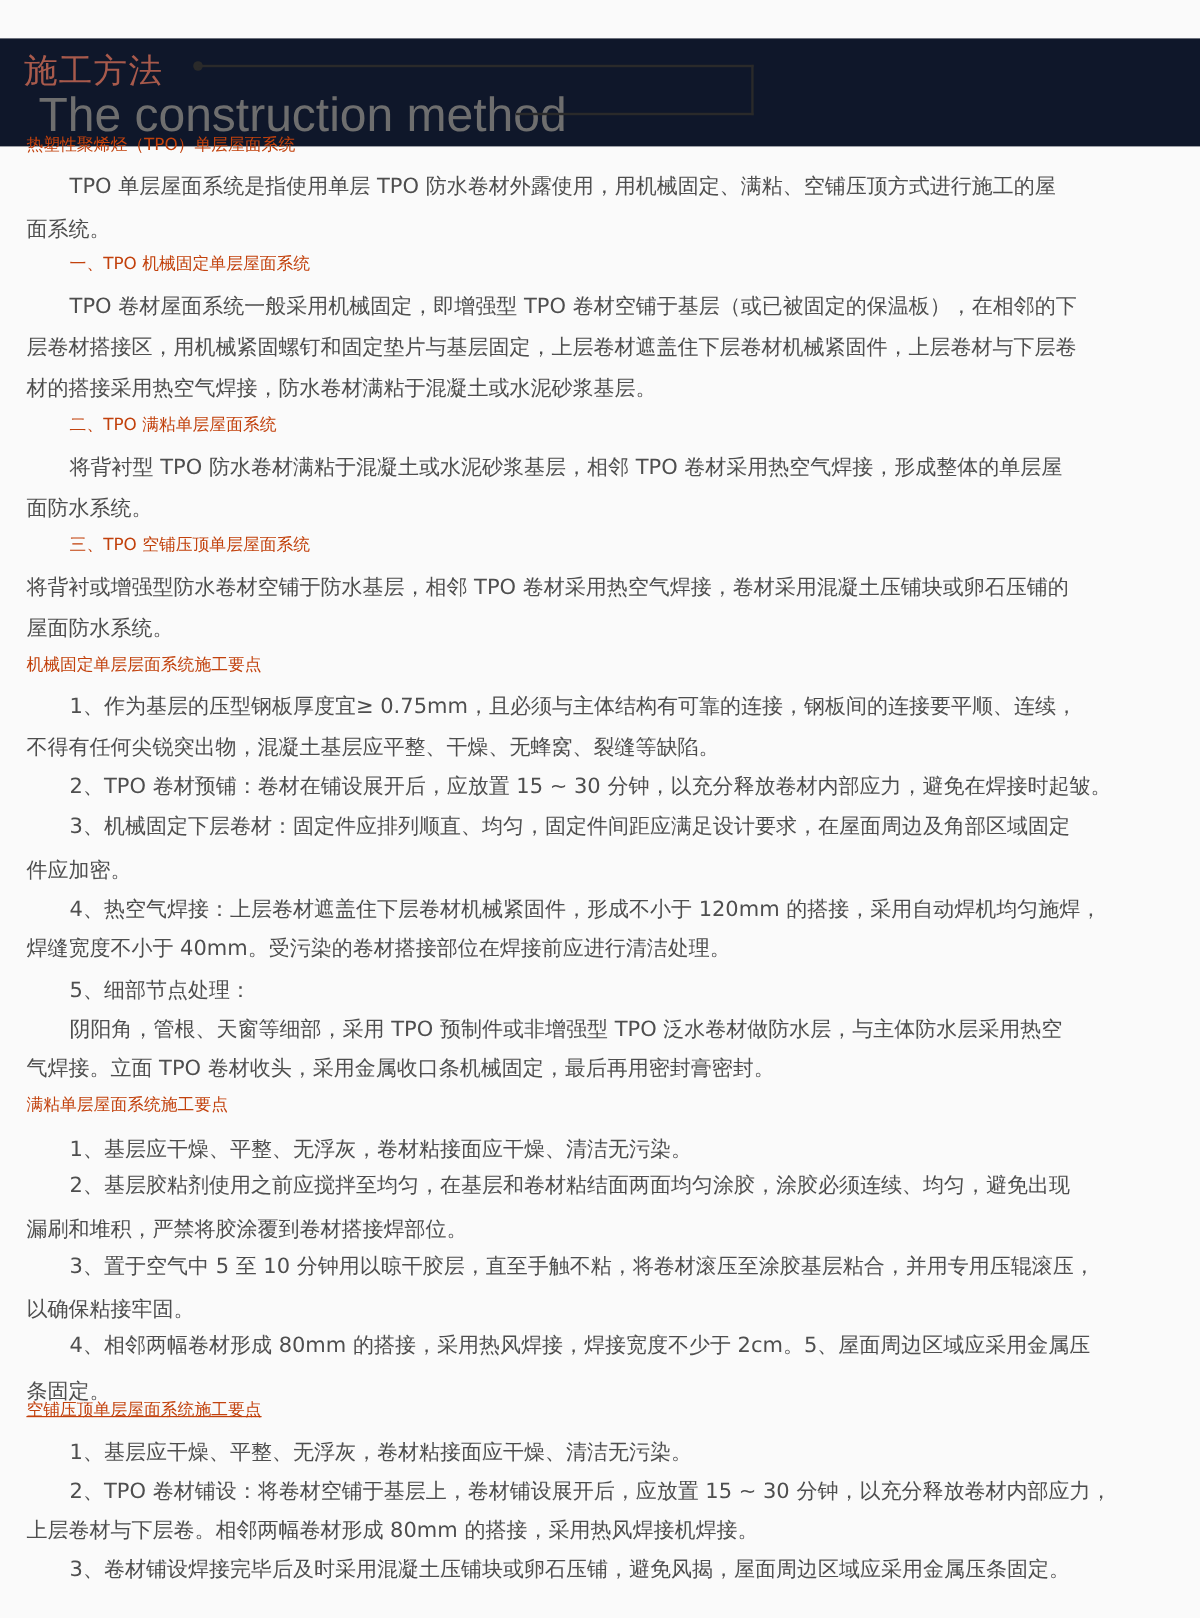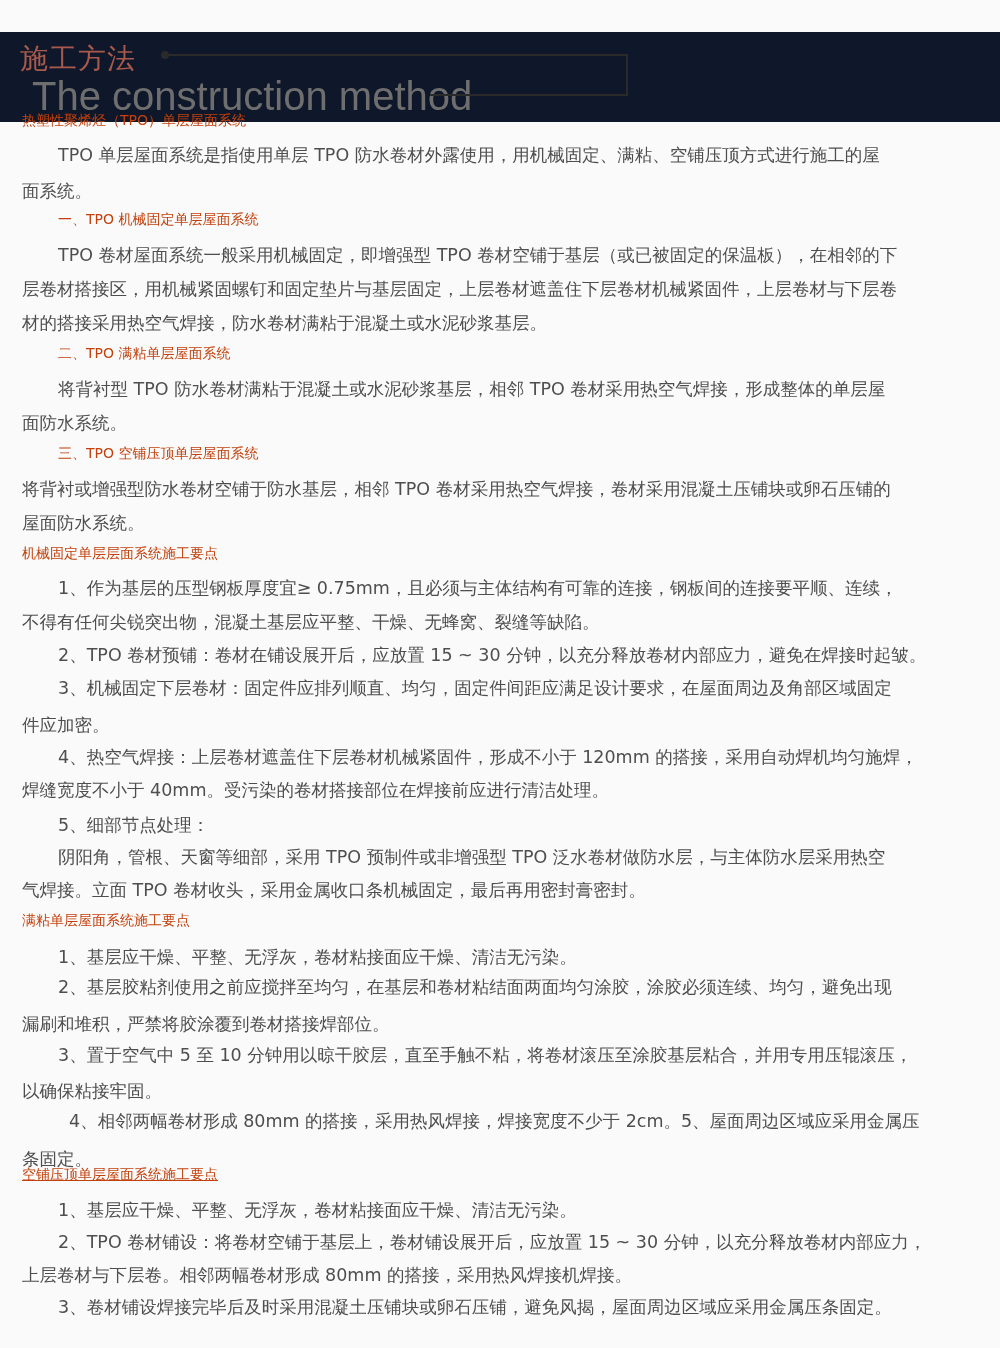--- a/index.html
+++ b/index.html
@@ -86,20 +86,20 @@
     <div class="line" style="left: 22px; top: 778px;">焊缝宽度不小于 40mm。受污染的卷材搭接部位在焊接前应进行清洁处理。</div>
     <div class="line" style="left: 58px; top: 813px;">5、细部节点处理：</div>
     <div class="line" style="left: 58px; top: 845px;">阴阳角，管根、天窗等细部，采用 TPO 预制件或非增强型 TPO 泛水卷材做防水层，与主体防水层采用热空</div>
     <div class="line" style="left: 22px; top: 878px;">气焊接。立面 TPO 卷材收头，采用金属收口条机械固定，最后再用密封膏密封。</div>
     <div class="line red" style="left: 22px; top: 912px;">满粘单层屋面系统施工要点</div>
     <div class="line" style="left: 58px; top: 945px;">1、基层应干燥、平整、无浮灰，卷材粘接面应干燥、清洁无污染。</div>
     <div class="line" style="left: 58px; top: 975px;">2、基层胶粘剂使用之前应搅拌至均匀，在基层和卷材粘结面两面均匀涂胶，涂胶必须连续、均匀，避免出现</div>
     <div class="line" style="left: 22px; top: 1012px;">漏刷和堆积，严禁将胶涂覆到卷材搭接焊部位。</div>
     <div class="line" style="left: 58px; top: 1043px;">3、置于空气中 5 至 10 分钟用以晾干胶层，直至手触不粘，将卷材滚压至涂胶基层粘合，并用专用压辊滚压，</div>
     <div class="line" style="left: 22px; top: 1079px;">以确保粘接牢固。</div>
-    <div class="line" style="left: 58px; top: 1109px; margin-left: 11px;">4、相邻两幅卷材形成 80mm 的搭接，采用热风焊接，焊接宽度不少于 2cm。5、屋面周边区域应采用金属压</div>
+    <div class="line" style="left: 58px; top: 1109px;">4、相邻两幅卷材形成 80mm 的搭接，采用热风焊接，焊接宽度不少于 2cm。5、屋面周边区域应采用金属压</div>
     <div class="line" style="left: 22px; top: 1147px;">条固定。</div>
     <div class="line red" style="left: 22px; top: 1166px; text-decoration: underline;">空铺压顶单层屋面系统施工要点</div>
     <div class="line" style="left: 58px; top: 1198px;">1、基层应干燥、平整、无浮灰，卷材粘接面应干燥、清洁无污染。</div>
     <div class="line" style="left: 58px; top: 1230px;">2、TPO 卷材铺设：将卷材空铺于基层上，卷材铺设展开后，应放置 15 ~ 30 分钟，以充分释放卷材内部应力，</div>
     <div class="line" style="left: 22px; top: 1263px;">上层卷材与下层卷。相邻两幅卷材形成 80mm 的搭接，采用热风焊接机焊接。</div>
     <div class="line" style="left: 58px; top: 1295px;">3、卷材铺设焊接完毕后及时采用混凝土压铺块或卵石压铺，避免风揭，屋面周边区域应采用金属压条固定。</div>
   </div>
 
 </body></html>

